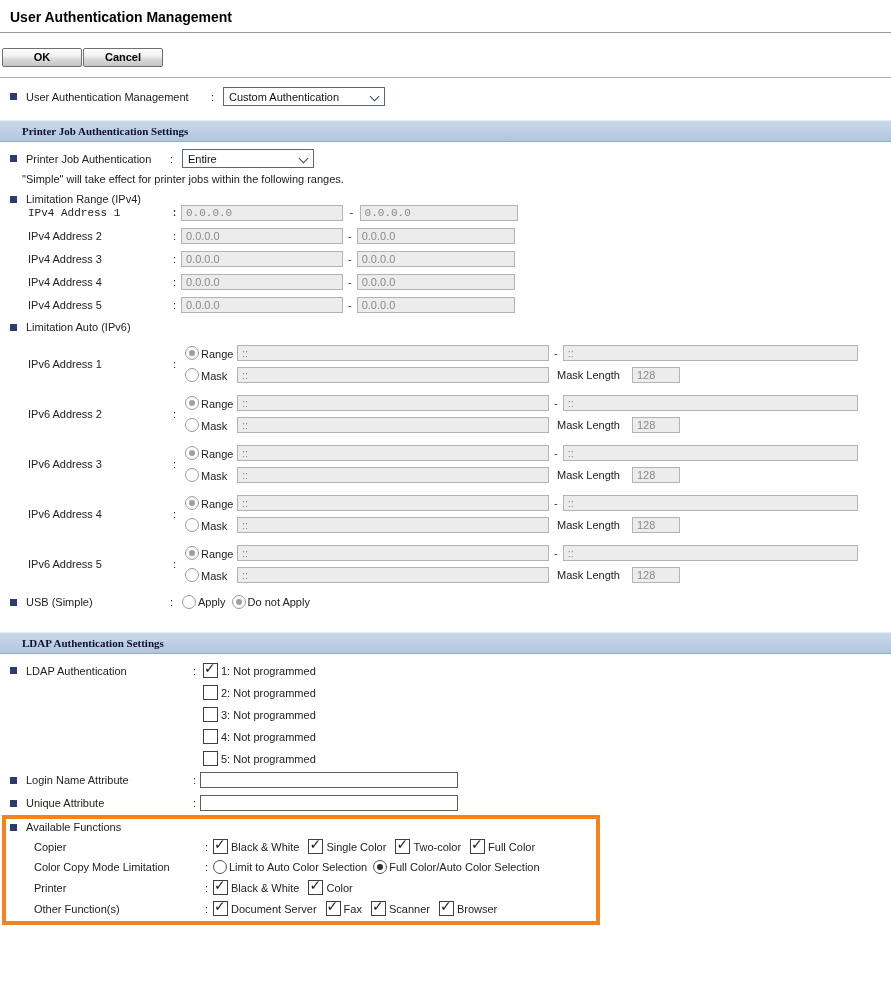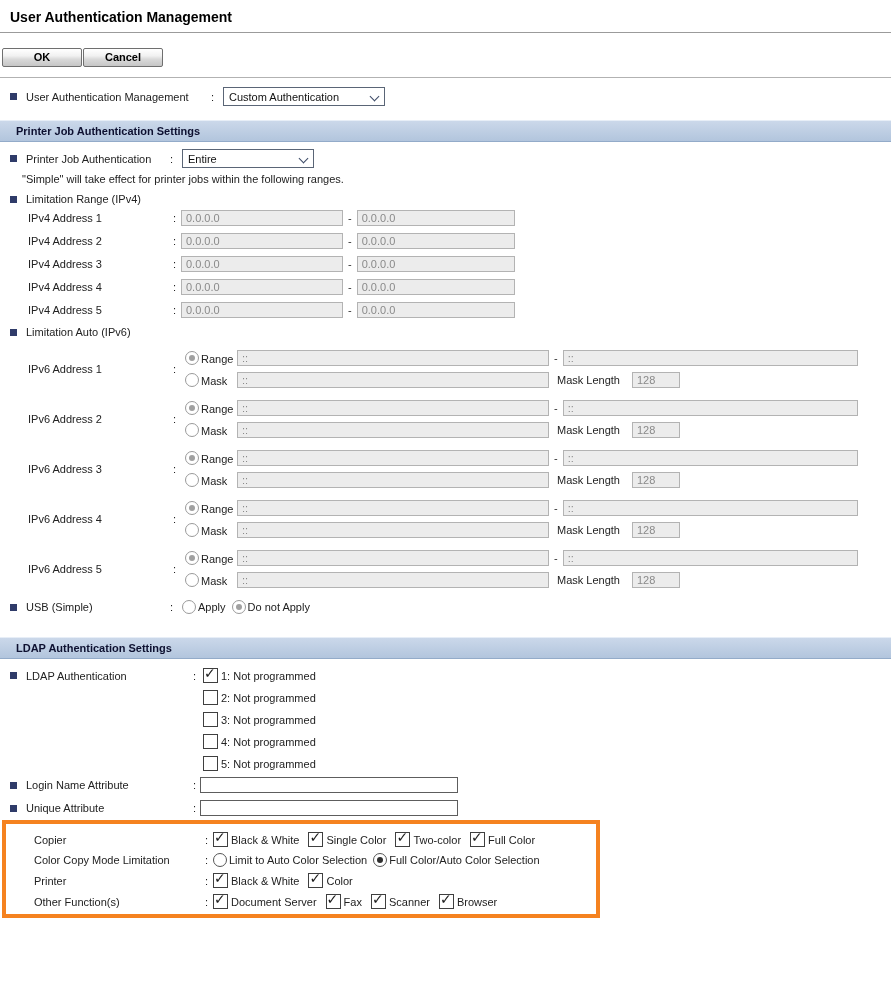--- a/index.html
+++ b/index.html
@@ -36,25 +36,26 @@
     padding:0 20px 0 5px; color:#111; cursor:pointer;
   }
   .chev {
     position:absolute; right:6px; top:5px; width:6px; height:6px;
     border-right:1px solid #3c4a66; border-bottom:1px solid #3c4a66;
     transform:rotate(45deg);
   }
   .w162 { width:162px; } .w132 { width:132px; }
 
   .sechdr {
-    margin-top:0; height:20px; line-height:20px; padding-left:16px;
+    margin-top:0; height:20px; line-height:20px; padding-left:22px;
     font-weight:bold; color:#0d1030;
     background:linear-gradient(180deg,#cbd8ea 0%,#b2c5dd 100%);
     border-top:1px solid #e7eef7; border-bottom:1px solid #93abc9;
     box-sizing:content-box;
+    font-family:Liberation Serif, serif;
   }
 
   .ti {
     height:16px; box-sizing:border-box; border:1px solid #5d5d5d; background:#fff;
     font-family:inherit; font-size:11px; color:#222; padding:0 4px;
   }
   .ti.dis { background:#ececec; border:1px solid #b3b3b3; color:#8a8a8a; }
   .wi162 { width:162px; } .wi158 { width:158px; }
   .w312 { width:312px; } .w295 { width:295px; } .w48 { width:48px; text-align:left; }
   .w258 { width:258px; }
@@ -136,21 +137,21 @@
   </div>
 </div>
 
 <div class="note">"Simple" will take effect for printer jobs within the following ranges.</div>
 
 <div class="row" style="margin-top:8px;">
   <span class="bullet"></span>
   <span class="l">Limitation Range (IPv4)</span>
 </div>
 
-<div class="row ind" style="margin-top:5px;">
+<div class="row ind" style="font-family:Liberation Mono, monospace;">
   <span class="l lw142">IPv4 Address 1</span>
   <span class="colon">:</span>
   <input class="ti dis wi162" style="margin-left: 2px;" disabled="" value="0.0.0.0">
   <span class="dash">-</span>
   <input class="ti dis wi158" disabled="" value="0.0.0.0" style="">
 </div>
 <div class="row ind" style="margin-top:7px;">
   <span class="l lw142">IPv4 Address 2</span>
   <span class="colon">:</span>
   <input class="ti dis wi162" style="margin-left: 2px;" disabled="" value="0.0.0.0">
@@ -362,20 +363,24 @@
   <input class="ti w258" style="margin-left: 1px;" value="">
 </div>
 <div class="row" style="margin-top:7px;">
   <span class="bullet"></span>
   <span class="l lw164">Unique Attribute</span>
   <span class="colon">:</span>
   <input class="ti w258" style="margin-left: 1px;" value="">
 </div>
 
 <div class="hl" style="border-color: rgb(245, 130, 32);">
+  <div class="row">
+    <span class="bullet"></span>
+    <span class="l">Available Functions</span>
+  </div>
 
   <div class="row ind hlrow">
     <span class="l lw168">Copier</span>
     <span class="colon">:</span>
     <span class="cb on" style="margin-left:2px;"></span>
     <span class="cbl">Black &amp; White</span>
     <span class="cb on"></span>
     <span class="cbl">Single Color</span>
     <span class="cb on"></span>
     <span class="cbl">Two-color</span>

